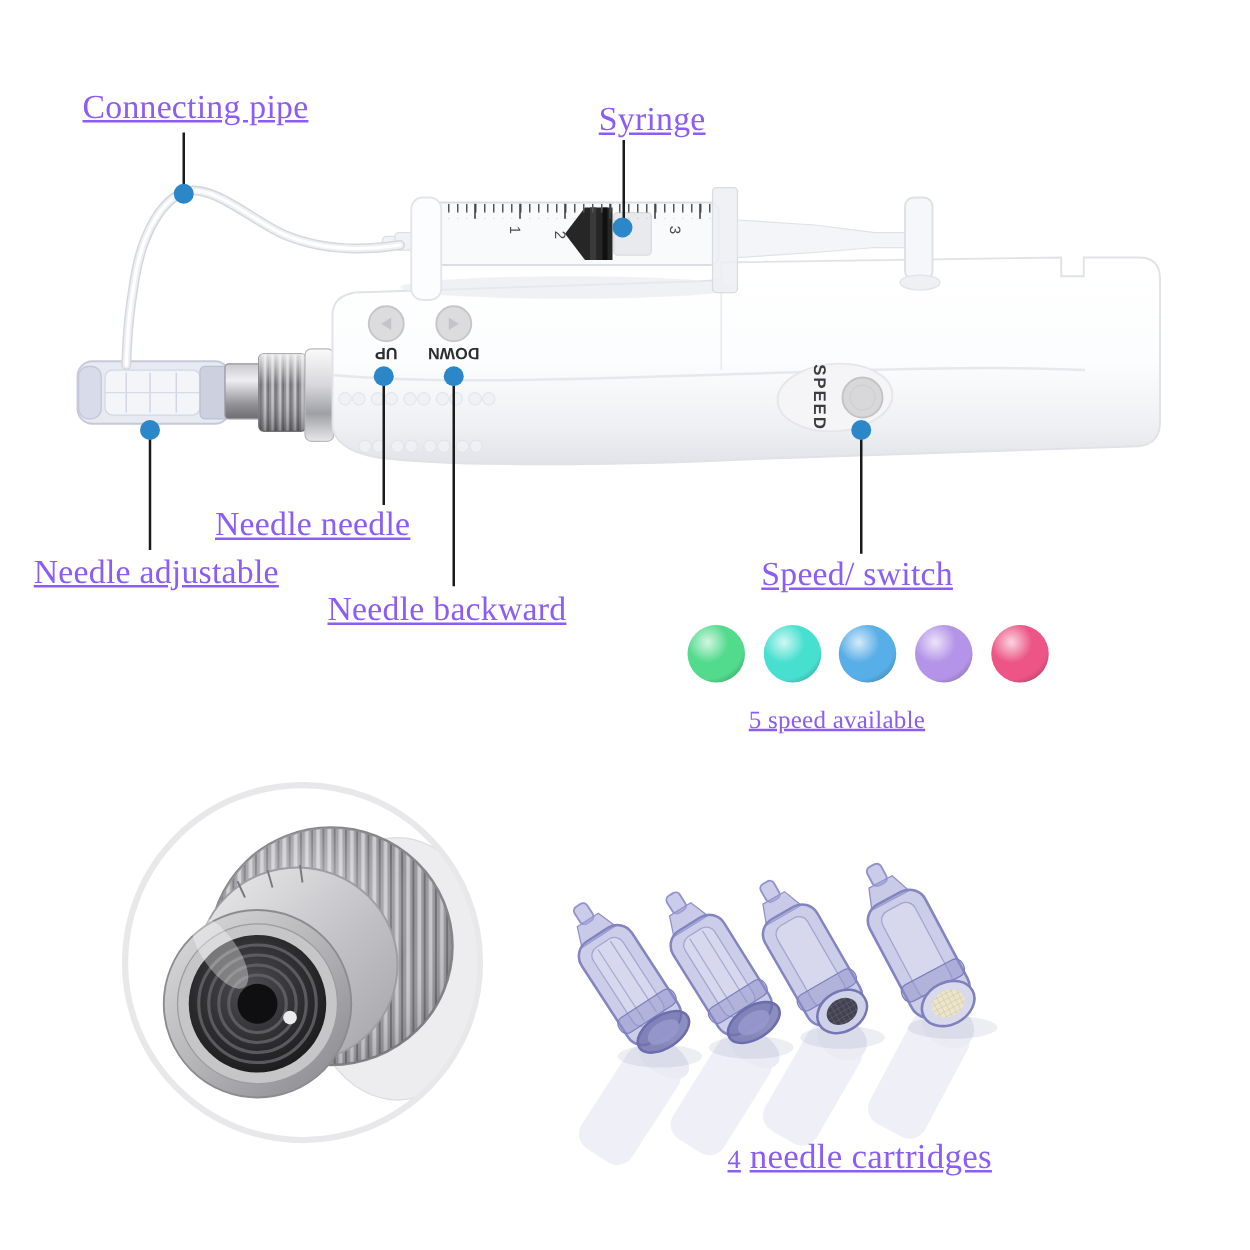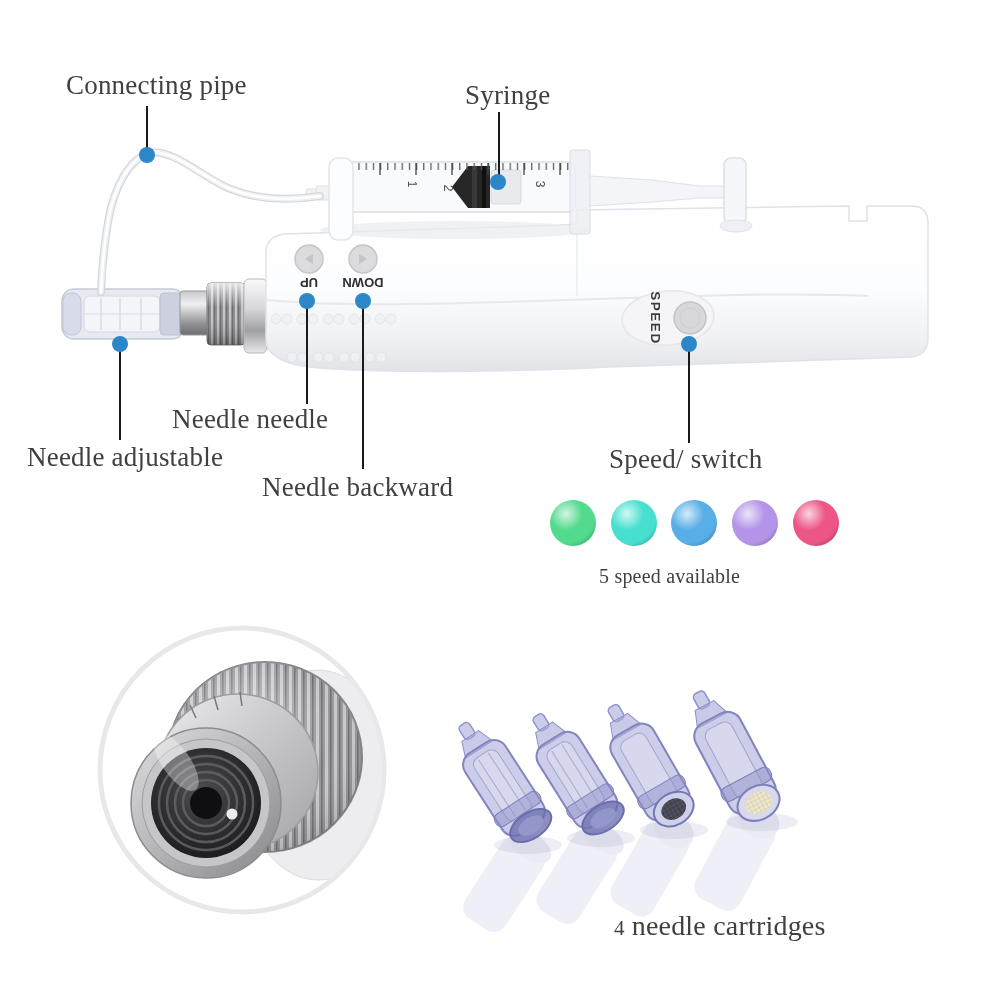--- a/index.html
+++ b/index.html
@@ -1,18 +1,18 @@
 <!DOCTYPE html>
 <html><head>
 <meta charset="utf-8">
 <style>
   html,body{margin:0;padding:0;background:#fff;}
   .canvas{position:relative;width:1000px;height:1000px;background:#ffffff;overflow:hidden;
           font-family:"Liberation Serif",serif;}
-  .label{position:absolute;color:#404040;font-size:27px;white-space:nowrap;letter-spacing:.2px;}
+  .label{position:absolute;color:#8b5cf6;font-size:27px;white-space:nowrap;letter-spacing:.2px;text-decoration:underline;}
   .label.sm{font-size:20px;}
   .label.big{font-size:28px;}
   .num{font-size:21px;margin-right:7px;}
   .leader{position:absolute;width:2px;background:#1a1a1a;}
   .dot{position:absolute;width:16px;height:16px;border-radius:50%;background:#2b87c8;}
   svg{position:absolute;left:0;top:0;}
 </style>
 </head>
 <body>
 
@@ -328,23 +328,23 @@
 <div class="leader" style="left:688px;top:347px;height:96px"></div>
 
 <div class="dot" style="left:139px;top:147px"></div>
 <div class="dot" style="left:490px;top:174px"></div>
 <div class="dot" style="left:299px;top:293px"></div>
 <div class="dot" style="left:355px;top:293px"></div>
 <div class="dot" style="left:112px;top:336px"></div>
 <div class="dot" style="left:681px;top:336px"></div>
 
 <div class="label" style="left:66px;top:70px">Connecting pipe</div>
-<div class="label" style="left:465px;top:80px">Syringe</div>
+<div class="label" style="left:479px;top:80px">Syringe</div>
 <div class="label" style="left:172px;top:404px">Needle needle</div>
 <div class="label" style="left:27px;top:442px">Needle adjustable</div>
 <div class="label" style="left:609px;top:444px">Speed/ switch</div>
 <div class="label" style="left:262px;top:472px">Needle backward</div>
 <div class="label sm" style="left:599px;top:565px">5 speed available</div>
-<div class="label big" style="left:614px;top:910px">
+<div class="label big" style="left:582px;top:910px">
   <span class="num">4</span><span>needle cartridges</span>
 </div>
 
 </div>
 
 </body></html>

